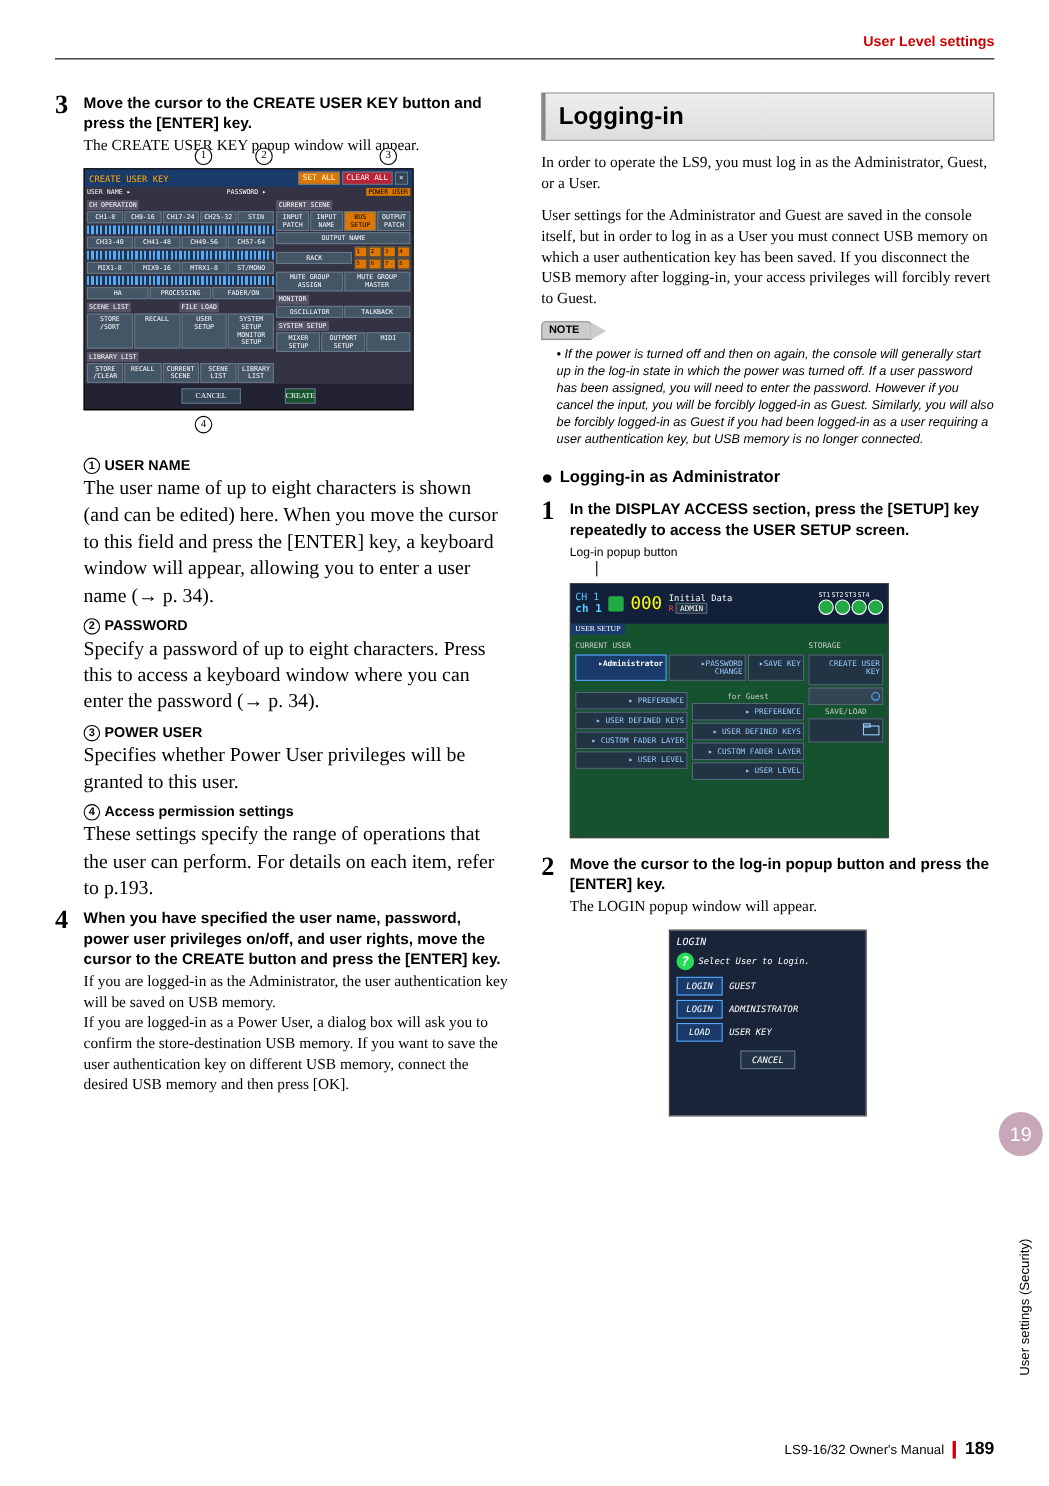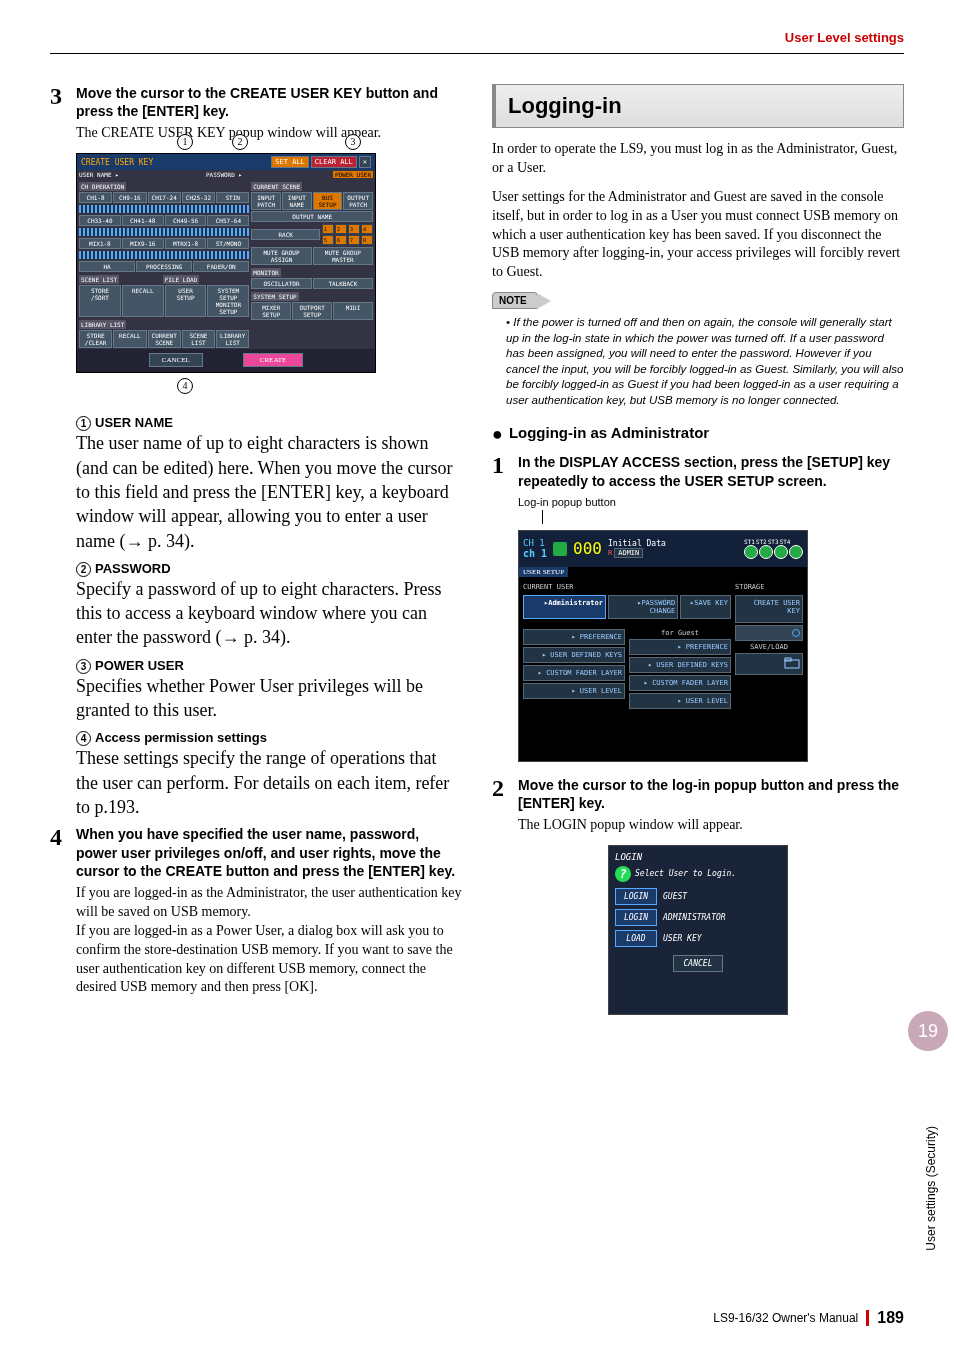--- a/index.html
+++ b/index.html
@@ -19,21 +19,21 @@
     .def-title { font-family: Arial, sans-serif; font-weight: bold; font-size: 13px; margin-top: 8px; }
     .def-body { margin-bottom: 6px; line-height: 1.35; font-size: 18px; }
     .section-box { border: 1px solid #888; background: linear-gradient(#eee, #ddd); padding: 8px 12px; margin-bottom: 12px; border-left: 4px solid #888; }
     .section-title { font-family: Arial, sans-serif; font-weight: bold; font-size: 22px; }
     .para { line-height: 1.35; margin-bottom: 10px; font-size: 14px; }
     .note-tab { display: inline-block; background: #ccc; border: 1px solid #888; border-radius: 4px 4px 0 0; font-family: Arial, sans-serif; font-size: 10px; font-weight: bold; padding: 2px 10px 2px 6px; position: relative; }
     .note-tab::after { content: ""; position: absolute; right: -14px; top: 0; border-left: 14px solid #ccc; border-top: 8px solid transparent; border-bottom: 8px solid transparent; }
     .note-body { font-style: italic; font-family: Arial, sans-serif; font-size: 11.5px; line-height: 1.35; margin: 6px 0 16px 14px; }
     .sub-heading { font-family: Arial, sans-serif; font-weight: bold; font-size: 15px; margin: 14px 0 8px 0; }
     .bullet-dot { font-size: 18px; margin-right: 6px; vertical-align: middle; }
-    .screenshot { width: 290px; height: 232px; background: #000000; border: 1px solid #444; margin: 6px 0 14px 26px; position: relative; }
+    .screenshot { width: 290px; height: 232px; background: #14532d; border: 1px solid #444; margin: 6px 0 14px 26px; position: relative; }
     .screenshot-small { width: 180px; height: 170px; background: #223; border: 1px solid #444; margin: 6px auto 14px; position: relative; }
     .ss-label { font-family: Arial, sans-serif; font-size: 11px; margin: 6px 0 2px 26px; }
     .ss-label-line { width: 1px; height: 14px; background: #000; margin-left: 50px; margin-bottom: 2px; }
     .footer { position: absolute; bottom: 24px; right: 50px; font-family: Arial, sans-serif; font-size: 12px; display: flex; align-items: center; gap: 8px; }
     .footer .pagenum { font-weight: bold; font-size: 16px; }
     .footer .bar { width: 3px; height: 16px; background: #c00; }
     .side-tab { position: absolute; right: 16px; bottom: 100px; writing-mode: vertical-rl; transform: rotate(180deg); font-family: Arial, sans-serif; font-size: 12px; text-align: center; }
     .side-circle { position: absolute; right: 6px; bottom: 300px; width: 40px; height: 40px; border-radius: 50%; background: #c8a8b8; color: #fff; font-family: Arial, sans-serif; font-size: 18px; display: flex; align-items: center; justify-content: center; }
 
     
@@ -191,21 +191,21 @@
               <div class="fig-tab-row">
                 <span class="fig-tab">MIXER SETUP</span>
                 <span class="fig-tab">OUTPORT SETUP</span>
                 <span class="fig-tab">MIDI</span>
               </div>
             </div>
           </div>
         </div>
         <div class="fig-footer">
           <span class="fig-btn" style="padding:2px 12px">CANCEL</span>
-          <span class="fig-btn" style="padding:2px 16px; background:#ec4899">CREATE</span>
+          <span class="fig-btn" style="padding:2px 0; background:#14532d">CREATE</span>
         </div>
       </div>
 
       <div style="height:26px"></div>
 
       <div style="margin-left:26px">
         <div class="def-title"><span class="circled">1</span><span>USER NAME</span></div>
         <div class="def-body">The user name of up to eight characters is shown (and can be edited) here. When you move the cursor to this field and press the [ENTER] key, a keyboard window will appear, allowing you to enter a user name (→ p. 34).</div>
 
         <div class="def-title"><span class="circled">2</span><span>PASSWORD</span></div>

